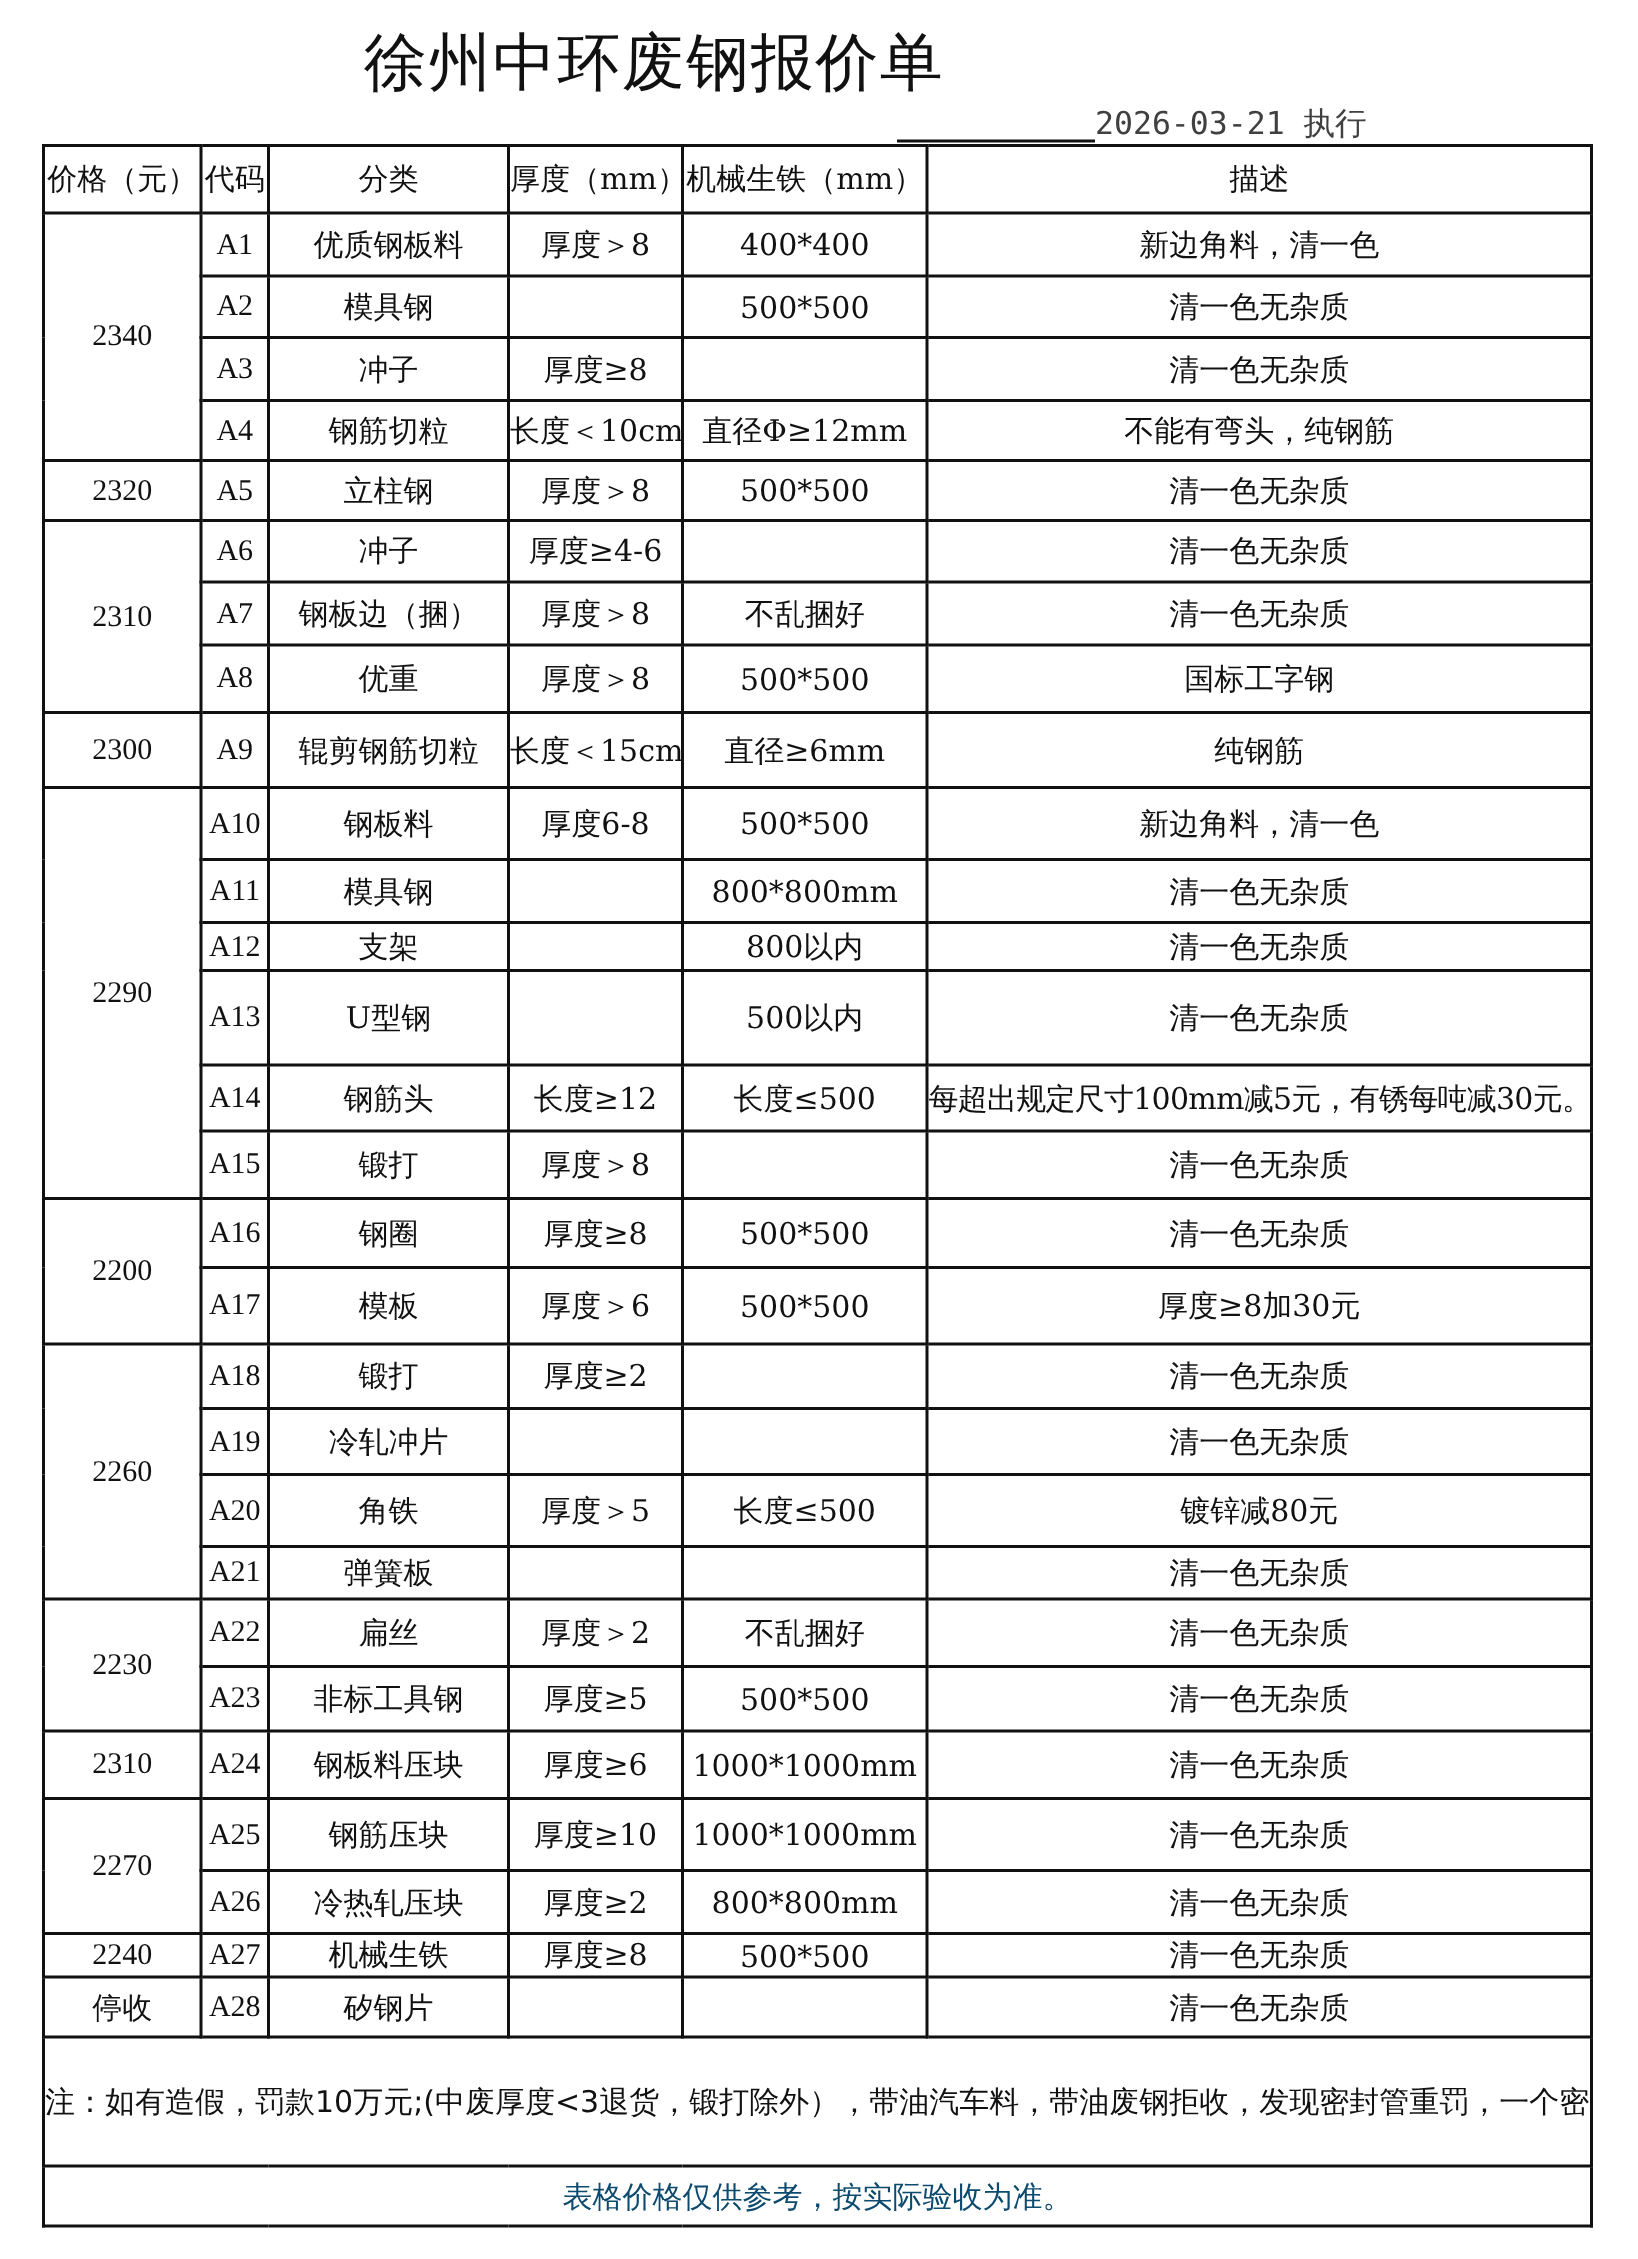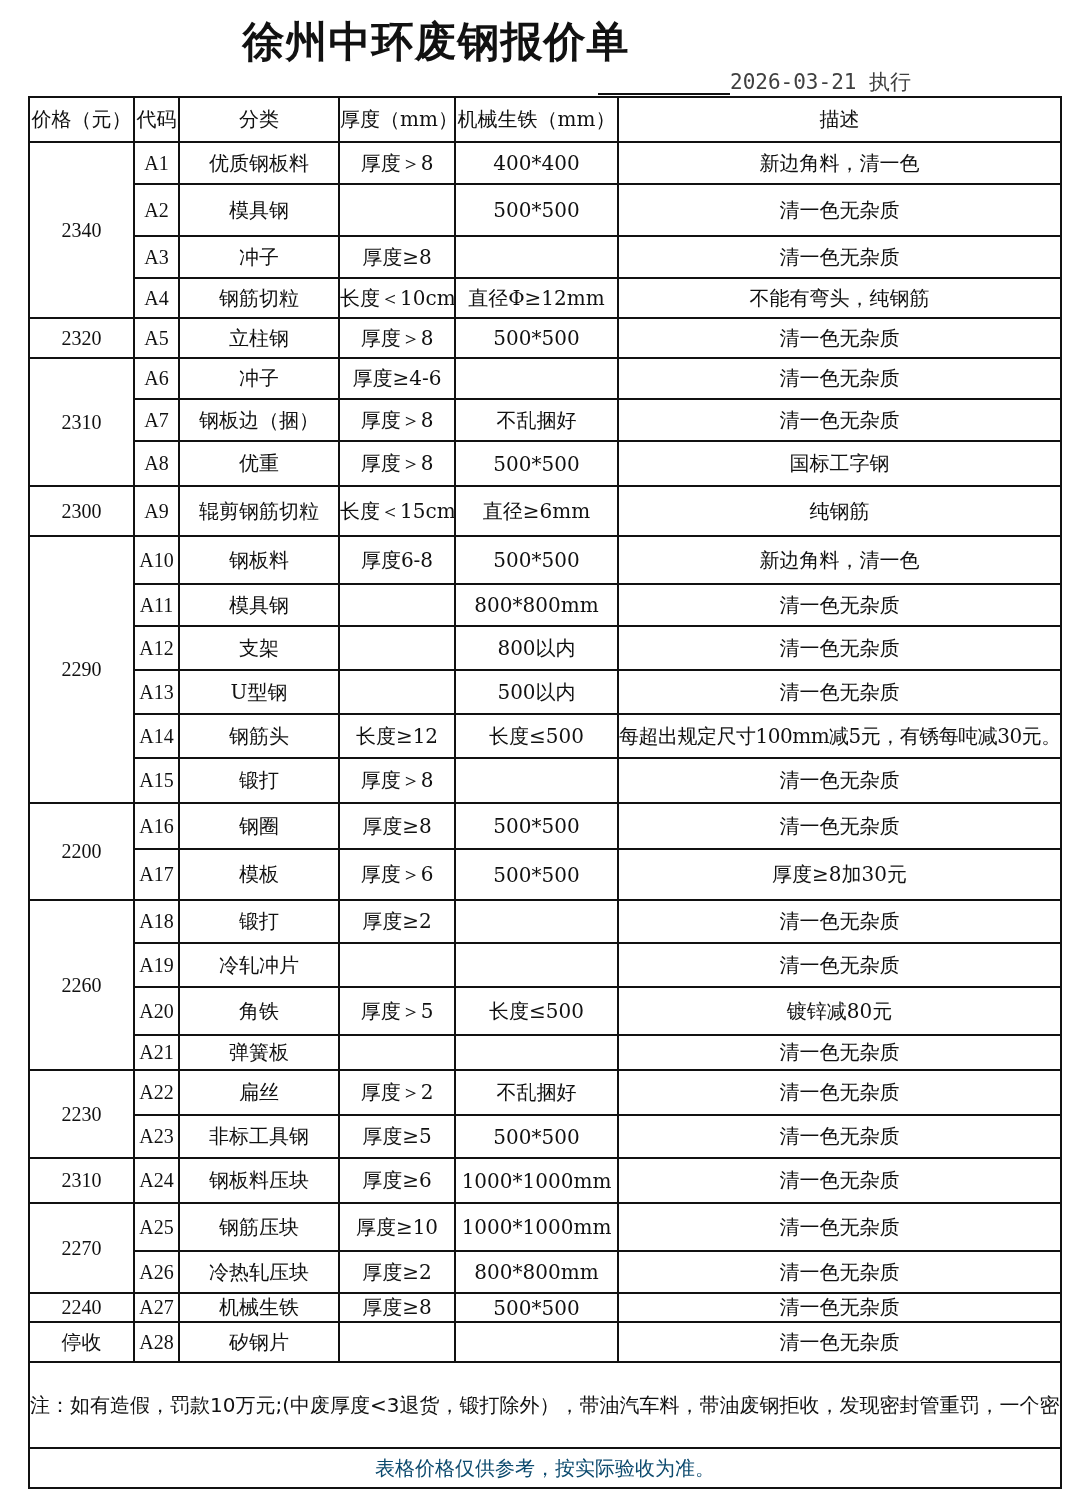--- a/index.html
+++ b/index.html
@@ -1,19 +1,19 @@
 <!DOCTYPE html>
 <html><head>
 <meta charset="utf-8">
 <style>
   html, body { margin: 0; padding: 0; background: #ffffff; }
   body { width: 1092px; height: 1506px; position: relative; overflow: hidden;
          font-family: "DejaVu Serif", "Liberation Serif", serif; color: #111; }
   .title { position: absolute; left: 0; top: 14px; width: 872px; text-align: center;
-           font-family: "DejaVu Sans", "Liberation Sans", sans-serif; font-weight: bold;
+           font-family: "DejaVu Sans", "Liberation Sans", sans-serif; font-weight: normal;
            font-size: 42px; letter-spacing: 1px; color: #111; }
   .date { position: absolute; left: 730px; top: 68px; font-size: 21px;
           font-family: "DejaVu Sans Mono", "Liberation Mono", monospace; color:#404040; }
   .date-line { position: absolute; left: 598px; top: 93px; width: 132px; height: 2px; background:#111; }
   table.sheet { position: absolute; left: 28px; top: 96px; width: 1032px;
                 border-collapse: collapse; table-layout: fixed; }
   table.sheet td, table.sheet th { border: 2.5px solid #111; padding: 0; text-align: center;
                 vertical-align: middle; font-weight: normal; font-size: 20px; white-space: nowrap; overflow: hidden; }
   table.sheet th { font-size: 20px; }
   td.code { font-size: 18px; font-family: "Liberation Serif", "DejaVu Serif", serif; }
@@ -52,21 +52,21 @@
   </thead>
   <tbody id="tbody">
       <tr style="height: 42px;">
         <td class="price" rowspan="4">2340</td>
         <td class="code">A1</td>
         <td>优质钢板料</td>
         <td>厚度＞8</td>
         <td>400*400</td>
         <td>新边角料，清一色</td>
       </tr>
-      <tr style="height: 52px;">
+      <tr style="height: 41px;">
         <td class="code">A2</td>
         <td>模具钢</td>
         <td></td>
         <td>500*500</td>
         <td>清一色无杂质</td>
       </tr>
       <tr style="height: 42px;">
         <td class="code">A3</td>
         <td>冲子</td>
         <td>厚度≥8</td>
@@ -126,28 +126,28 @@
         <td>500*500</td>
         <td>新边角料，清一色</td>
       </tr>
       <tr style="height: 42px;">
         <td class="code">A11</td>
         <td>模具钢</td>
         <td></td>
         <td>800*800mm</td>
         <td>清一色无杂质</td>
       </tr>
-      <tr style="height: 44px;">
+      <tr style="height: 32px;">
         <td class="code">A12</td>
         <td>支架</td>
         <td></td>
         <td>800以内</td>
         <td>清一色无杂质</td>
       </tr>
-      <tr style="height: 44px;">
+      <tr style="height: 63px;">
         <td class="code">A13</td>
         <td>U型钢</td>
         <td></td>
         <td>500以内</td>
         <td>清一色无杂质</td>
       </tr>
       <tr style="height: 44px;">
         <td class="code">A14</td>
         <td>钢筋头</td>
         <td>长度≥12</td>

